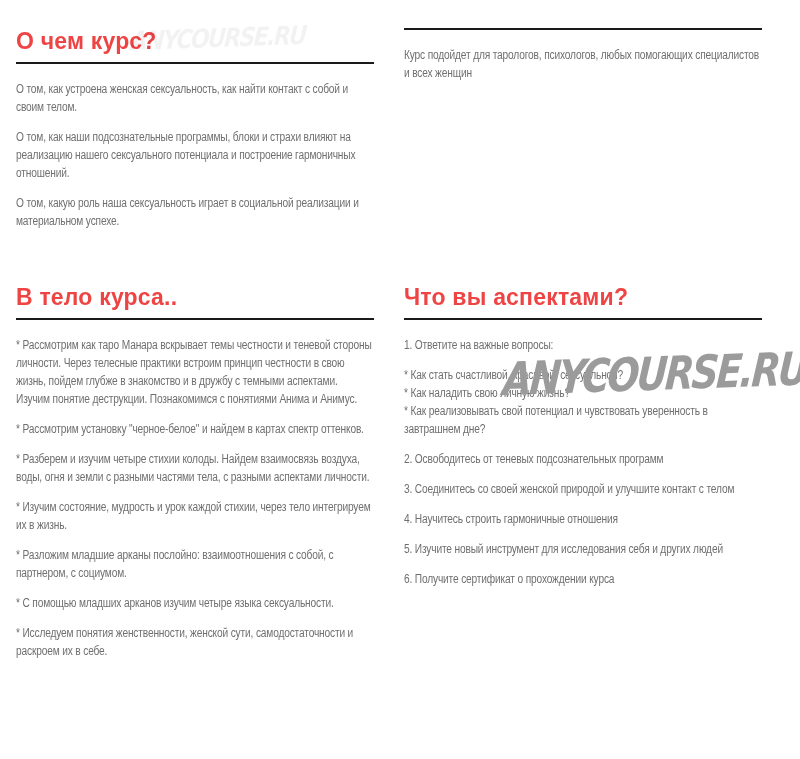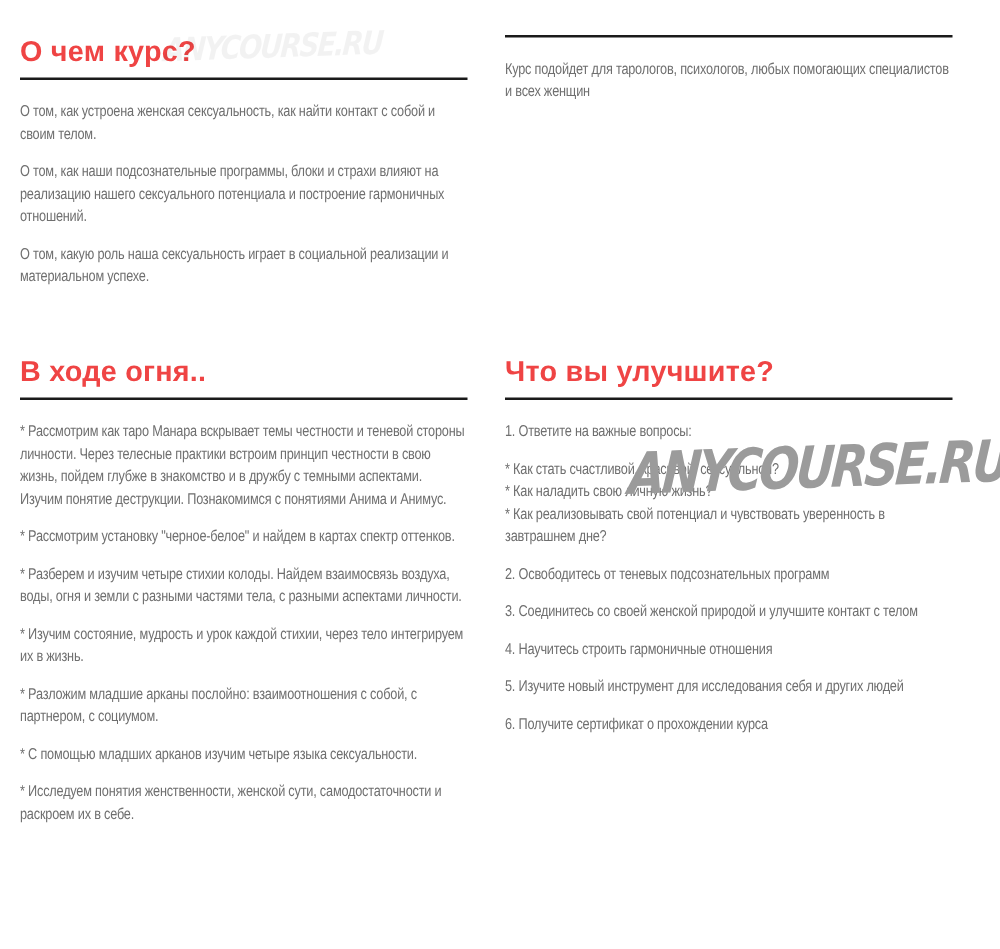--- a/index.html
+++ b/index.html
@@ -105,42 +105,42 @@
 
   <section class="sec">
     <div class="title-rule"></div>
     <div class="paras">
 
         <p class="para">Курс подойдет для тарологов, психологов, любых помогающих специалистов и всех женщин</p>
       </div>
   </section>
 
   <section class="sec">
-    <h2 class="sec-title">В ходе огня..</h2>
+    <h2 class="sec-title">В тело курса..</h2>
     <div class="title-rule"></div>
     <div class="paras">
 
         <p class="para">* Рассмотрим как таро Манара вскрывает темы честности и теневой стороны личности. Через телесные практики встроим принцип честности в свою жизнь, пойдем глубже в знакомство и в дружбу с темными аспектами. Изучим понятие деструкции. Познакомимся с понятиями Анима и Анимус.</p>
 
         <p class="para">* Рассмотрим установку "черное-белое" и найдем в картах спектр оттенков.</p>
 
         <p class="para">* Разберем и изучим четыре стихии колоды. Найдем взаимосвязь воздуха, воды, огня и земли с разными частями тела, с разными аспектами личности.</p>
 
         <p class="para">* Изучим состояние, мудрость и урок каждой стихии, через тело интегрируем их в жизнь.</p>
 
         <p class="para">* Разложим младшие арканы послойно: взаимоотношения с собой, с партнером, с социумом.</p>
 
         <p class="para">* С помощью младших арканов изучим четыре языка сексуальности.</p>
 
         <p class="para">* Исследуем понятия женственности, женской сути, самодостаточности и раскроем их в себе.</p>
       </div>
   </section>
 
   <section class="sec">
-    <h2 class="sec-title">Что вы улучшите?</h2>
+    <h2 class="sec-title">Что вы аспектами?</h2>
     <div class="title-rule"></div>
     <div class="paras">
 
         <p class="para">1. Ответите на важные вопросы:</p>
 
         <p class="para">* Как стать счастливой, красивой, сексуальной?
 * Как наладить свою личную жизнь?
 * Как реализовывать свой потенциал и чувствовать уверенность в завтрашнем дне?</p>
 
         <p class="para">2. Освободитесь от теневых подсознательных программ</p>

